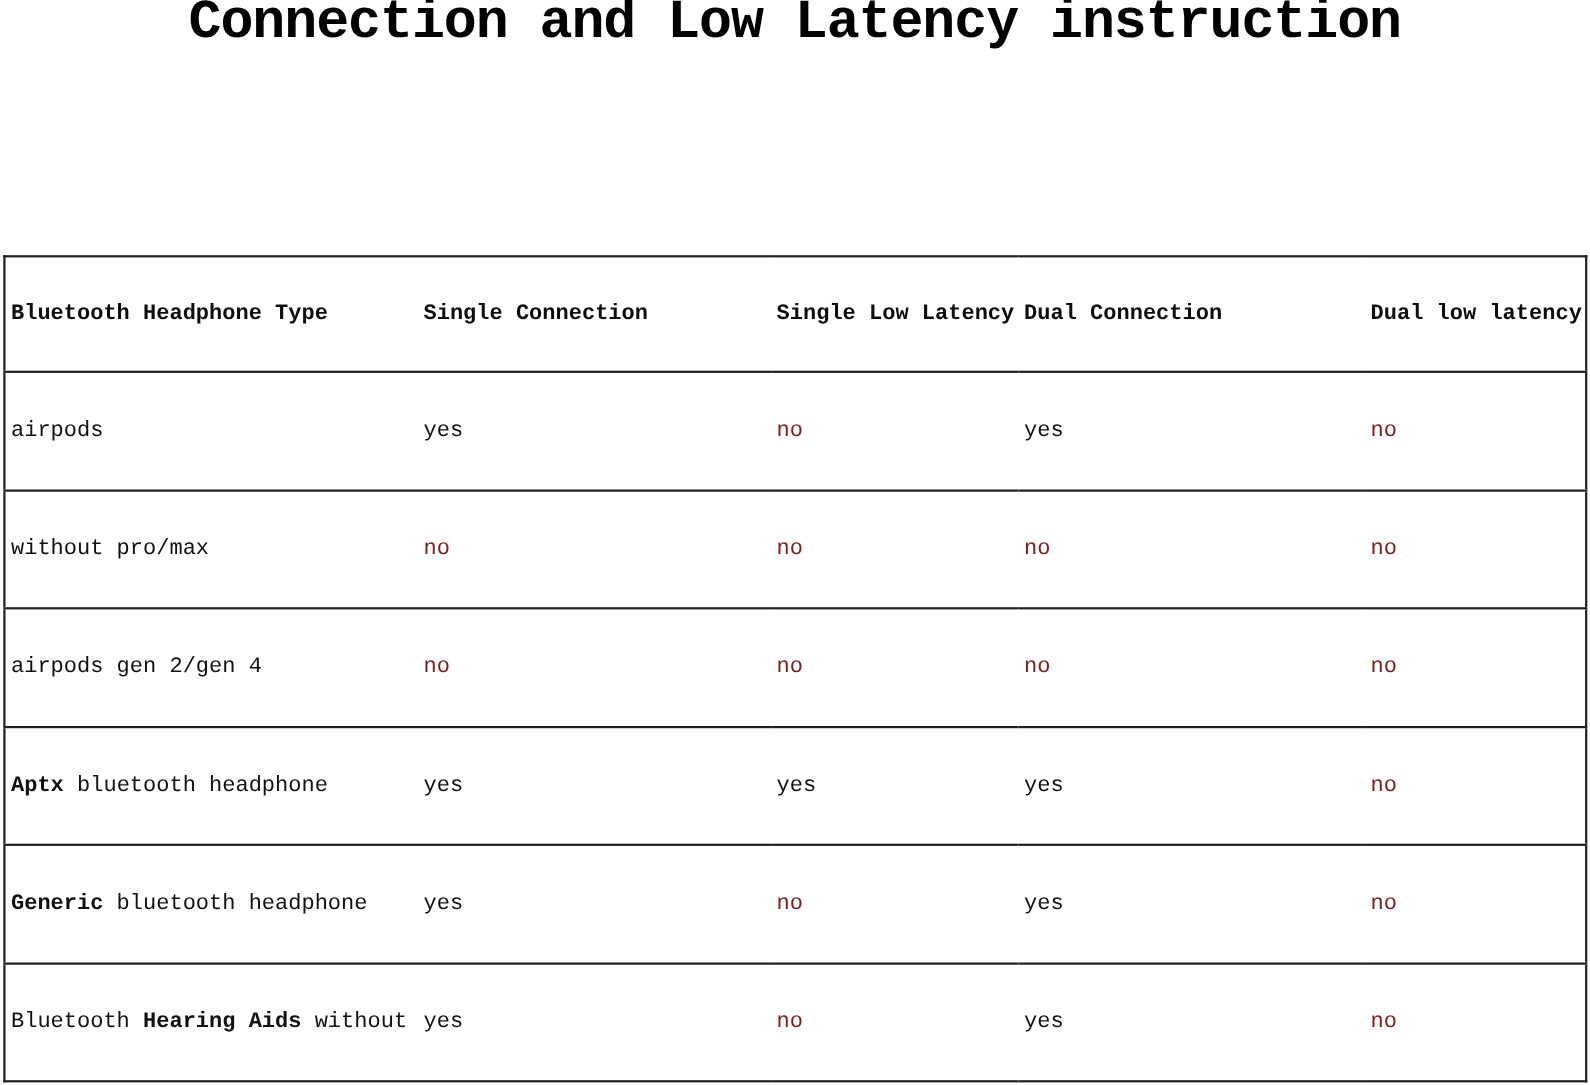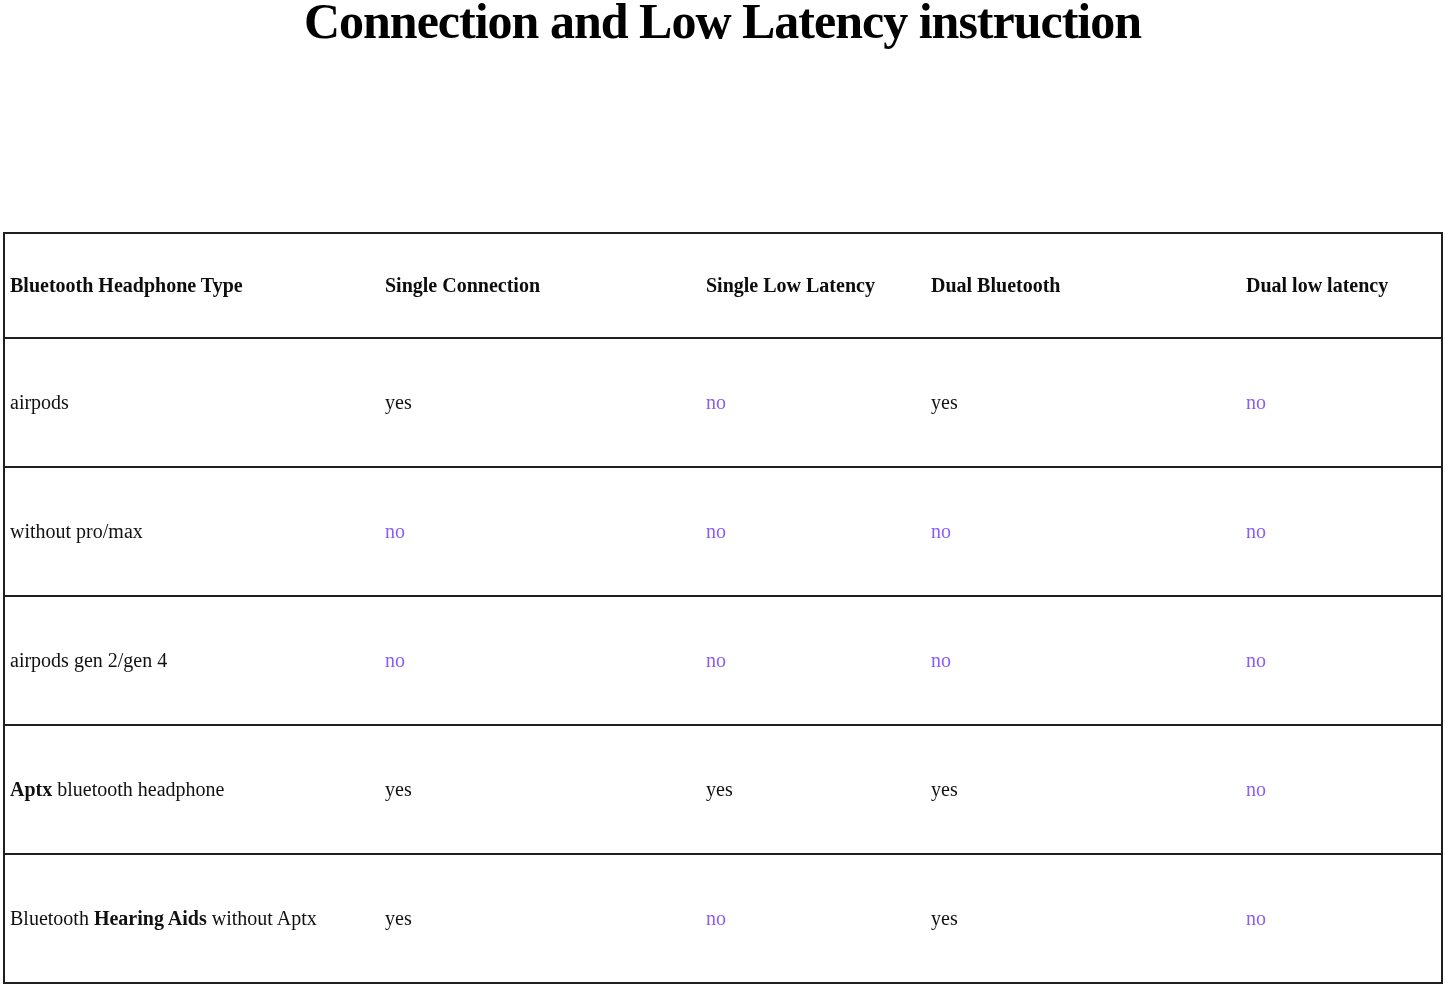--- a/index.html
+++ b/index.html
@@ -5,21 +5,21 @@
   html, body {
     margin: 0;
     padding: 0;
     background: #ffffff;
   }
   .page {
     position: relative;
     width: 1445px;
     height: 986px;
     background: #ffffff;
-    font-family: Liberation Serif, serif;
+    font-family: Liberation Mono, monospace;
     overflow: hidden;
   }
   .title {
     position: absolute;
     top: -6px;
     left: 0;
     width: 100%;
     margin: 0;
     text-align: center;
     font-size: 50px;
@@ -58,21 +58,21 @@
     overflow: hidden;
   }
   th {
     font-weight: bold;
     color: #0d0d0d;
   }
   td .bold {
     font-weight: bold;
   }
   td.red {
-    color: #8b5cf6;
+    color: #7f1d1d;
   }
 </style>
 </head>
 <body>
 
 <div class="page">
   <h1 class="title">Connection and Low Latency instruction</h1>
 
   <table class="conn-table">
     <colgroup>
@@ -80,21 +80,21 @@
       <col style="width:321px">
       <col style="width:225px">
       <col style="width:315px">
       <col style="width:201px">
     </colgroup>
     <thead>
       <tr>
           <th>Bluetooth Headphone Type</th>
           <th>Single Connection</th>
           <th>Single Low Latency</th>
-          <th>Dual Bluetooth</th>
+          <th>Dual Connection</th>
           <th>Dual low latency</th>
         </tr>
     </thead>
     <tbody>
         <tr>
           <td><span class="">airpods</span></td>
           <td class="">yes</td>
           <td class="red">no</td>
           <td class="">yes</td>
           <td class="red">no</td>
@@ -114,20 +114,27 @@
           <td class="red">no</td>
         </tr>
         <tr>
           <td><span class="bold">Aptx</span><span class=""> bluetooth headphone</span></td>
           <td class="">yes</td>
           <td class="">yes</td>
           <td class="">yes</td>
           <td class="red">no</td>
         </tr>
         <tr>
+          <td><span class="bold">Generic</span><span class=""> bluetooth headphone</span></td>
+          <td class="">yes</td>
+          <td class="red">no</td>
+          <td class="">yes</td>
+          <td class="red">no</td>
+        </tr>
+        <tr>
           <td><span class="">Bluetooth </span><span class="bold">Hearing Aids</span><span class=""> without Aptx</span></td>
           <td class="">yes</td>
           <td class="red">no</td>
           <td class="">yes</td>
           <td class="red">no</td>
         </tr>
       </tbody>
   </table>
 </div>
 

